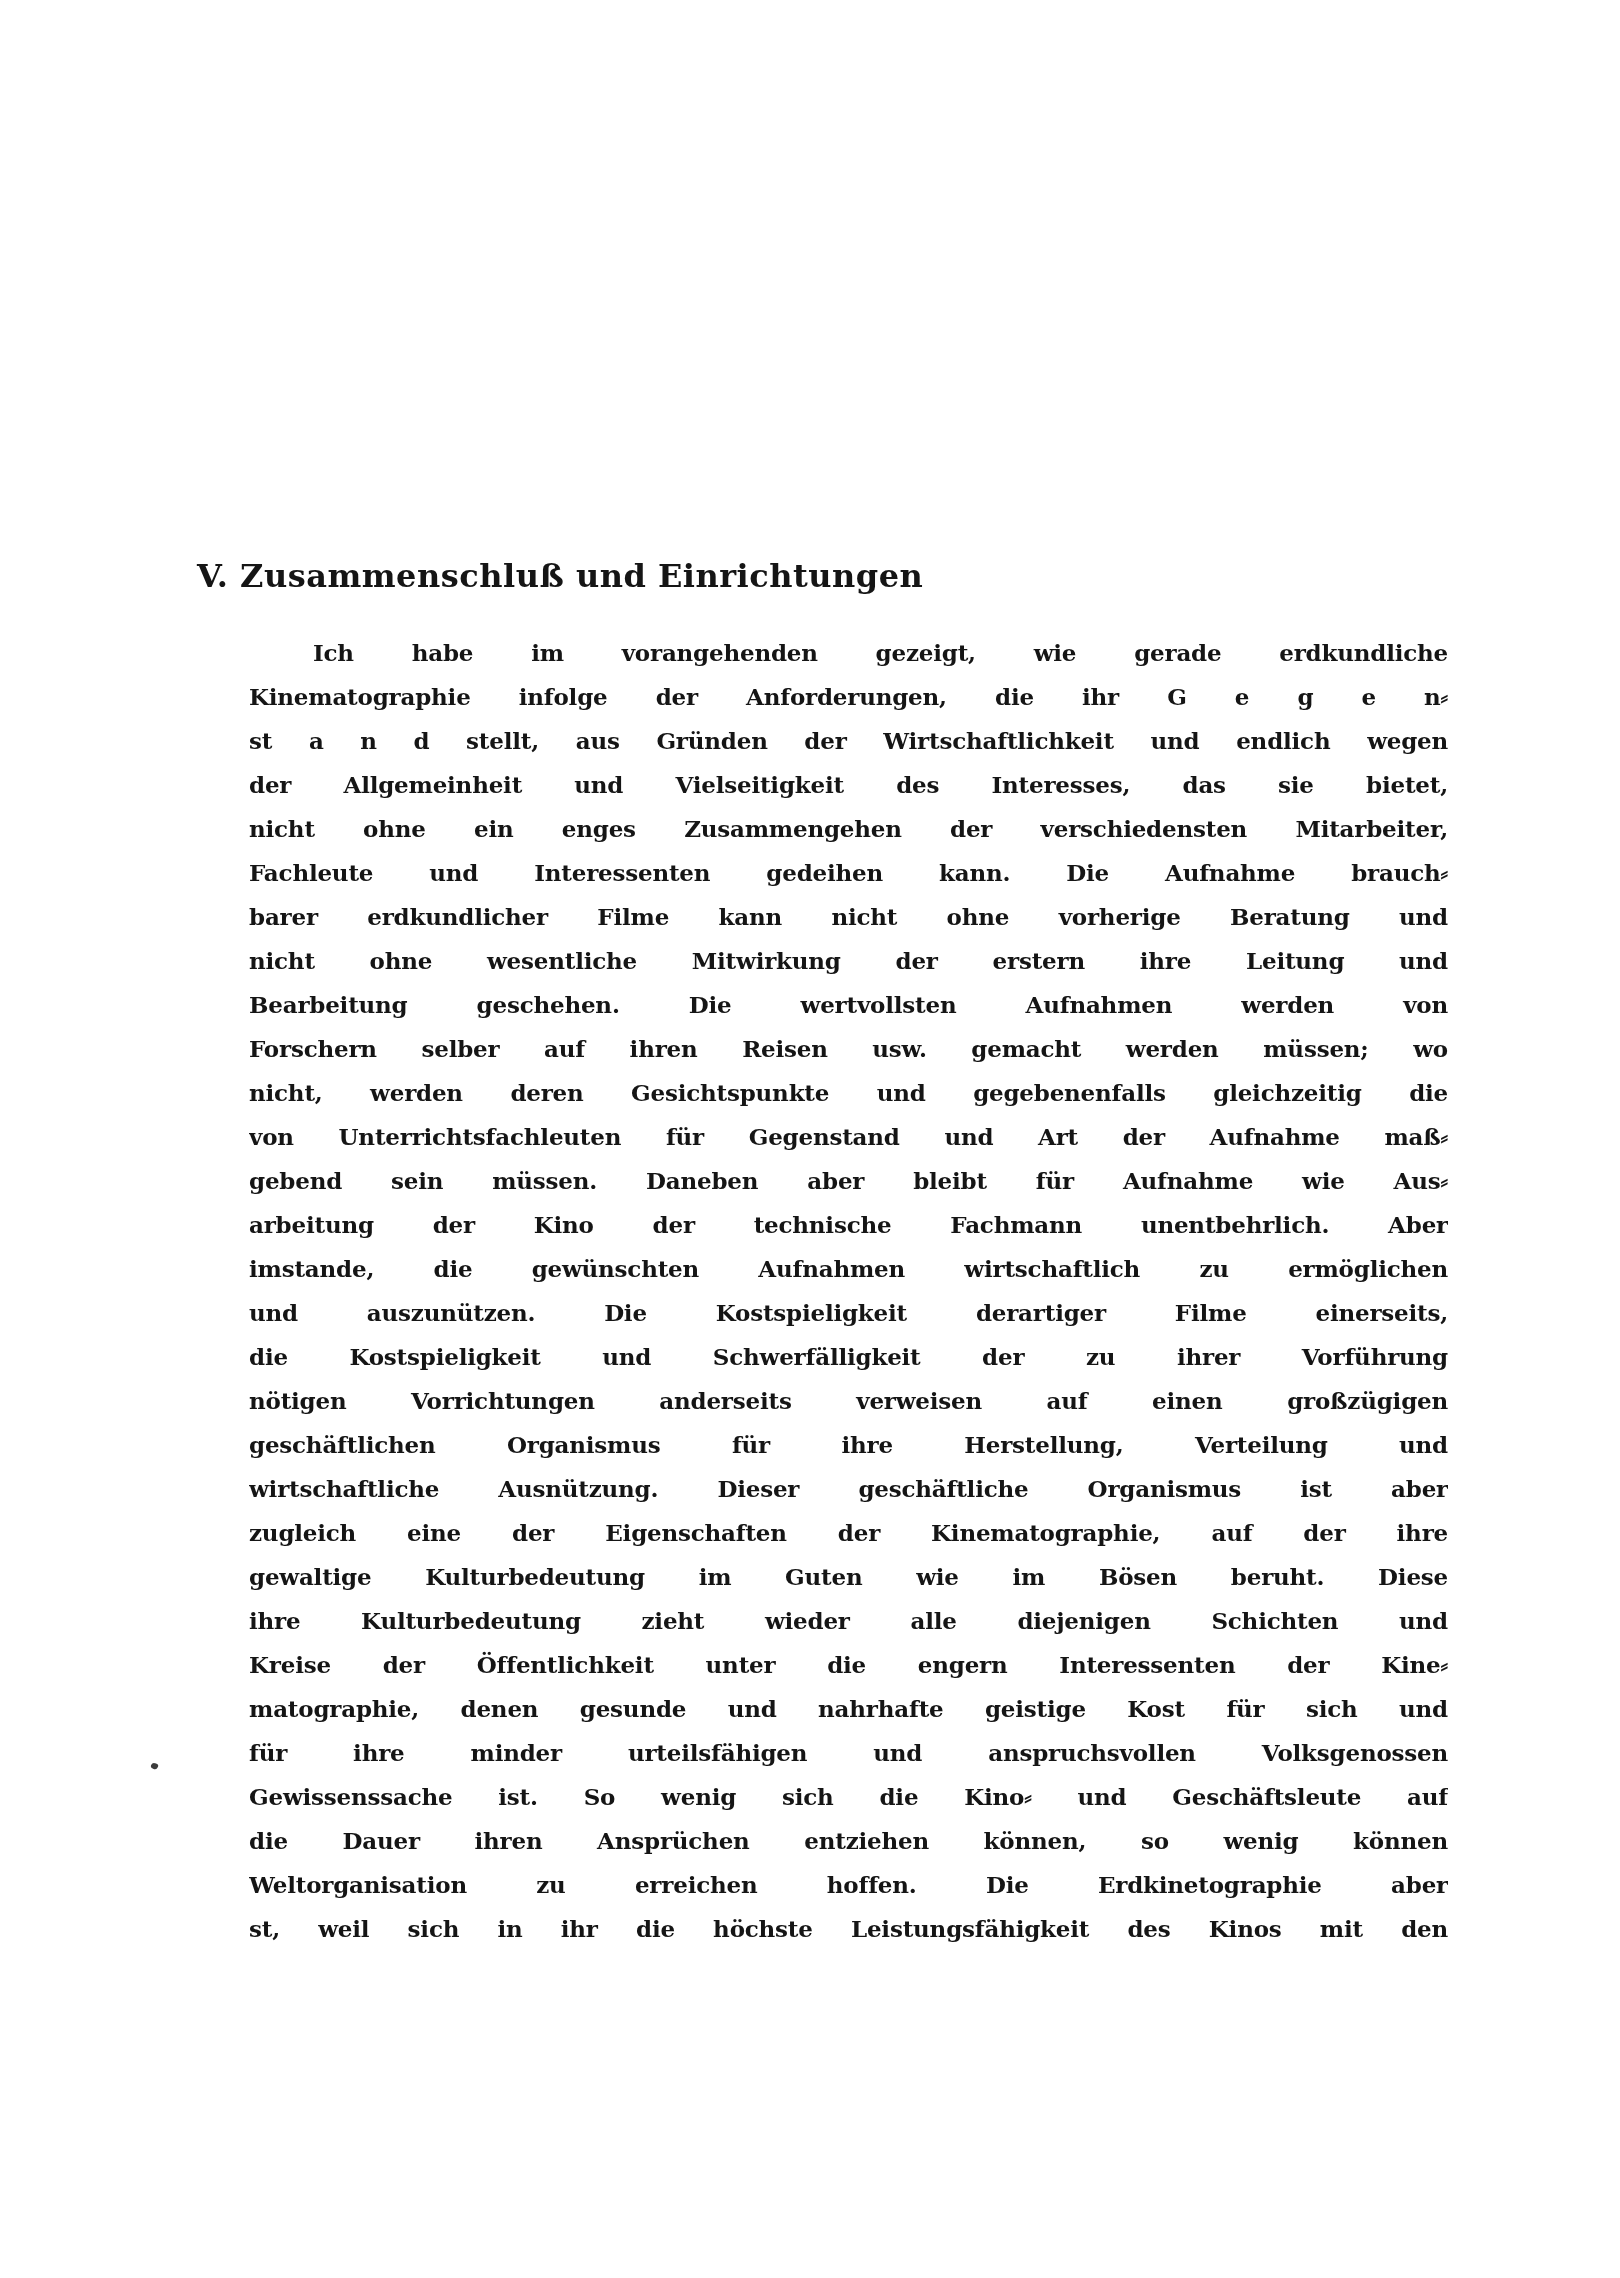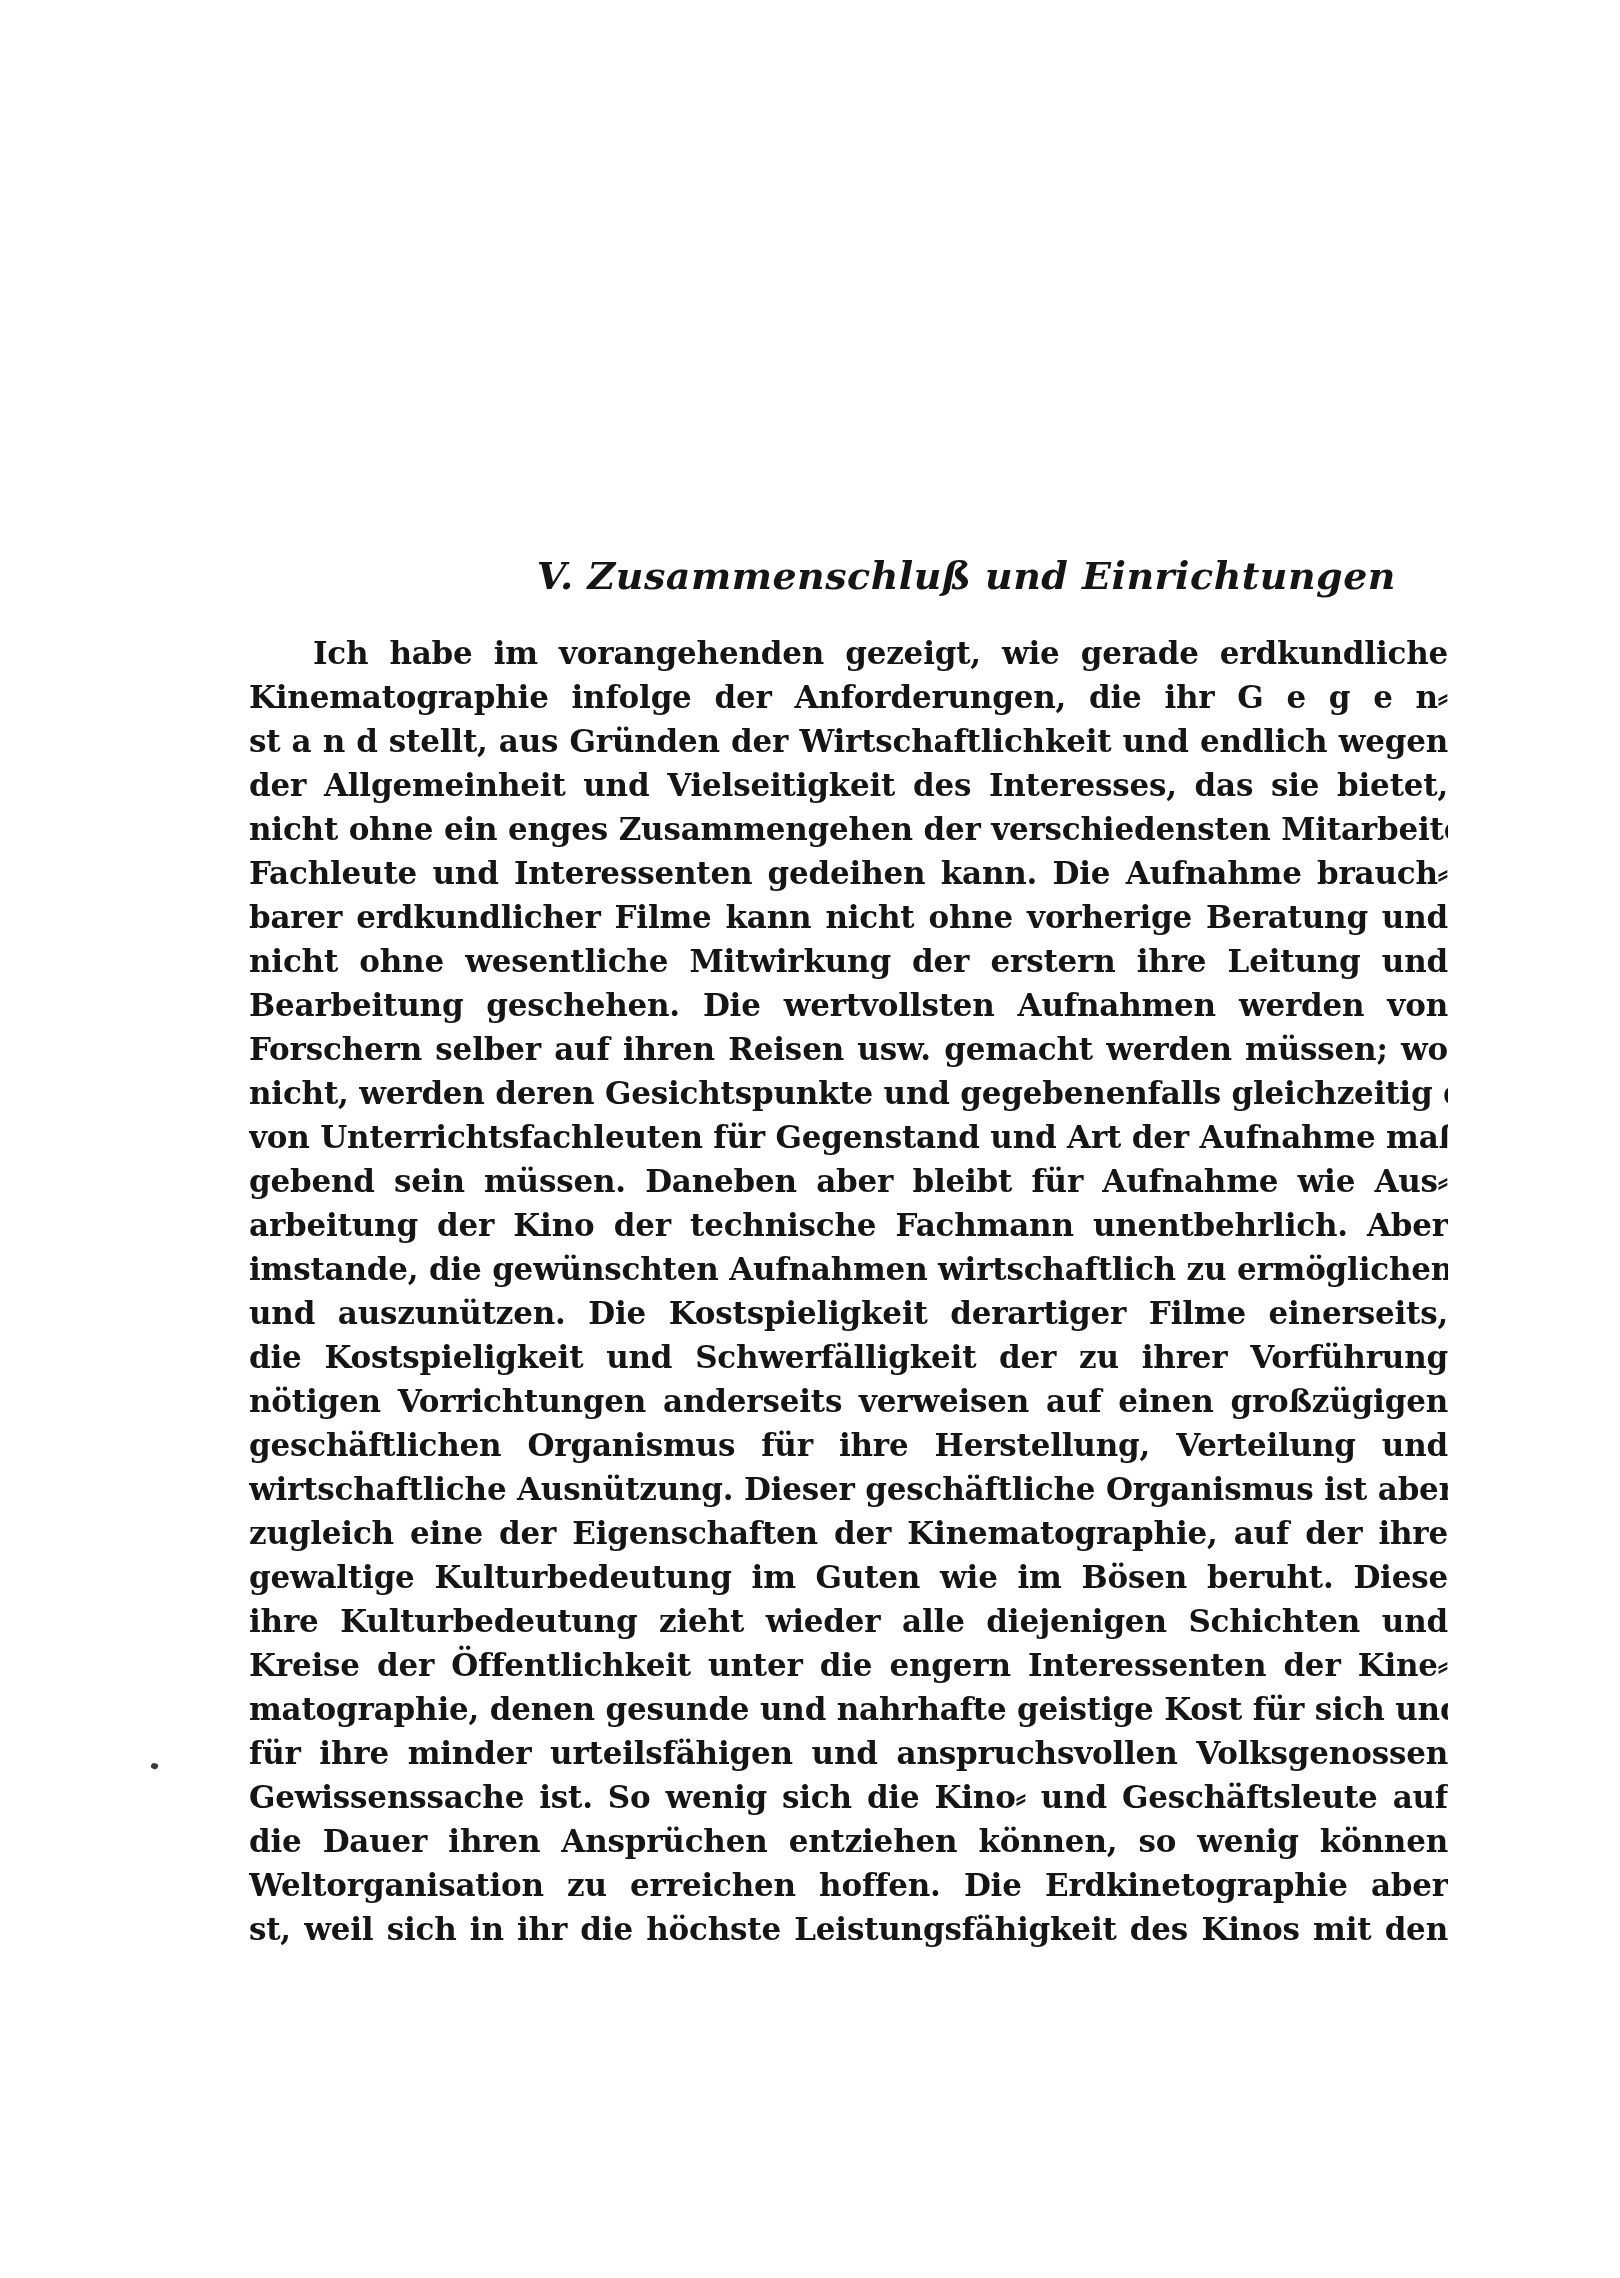--- a/index.html
+++ b/index.html
@@ -20,34 +20,33 @@
     inset: 0;
     background: #ffffff;
   }
   .content {
     position: absolute;
     left: 249px;
     top: 545px;
     width: 1199px;
   }
   .heading {
-    font-size: 38px;
+    font-size: 32px;
     font-weight: 700;
     line-height: 62px;
     margin: 0;
-    text-align: right;
+    text-align: left;
     transform: translateX(-52px);
     letter-spacing: 0.5px;
-    font-style: italic;
   }
   .paragraph {
     margin-top: 24px;
   }
   .line {
-    font-size: 31px;
+    font-size: 23px;
     font-weight: 700;
     line-height: 44px;
     height: 44px;
     letter-spacing: -0.2px;
     text-align: justify;
     text-align-last: justify;
     -moz-text-align-last: justify;
     overflow: hidden;
     white-space: nowrap;
   }

